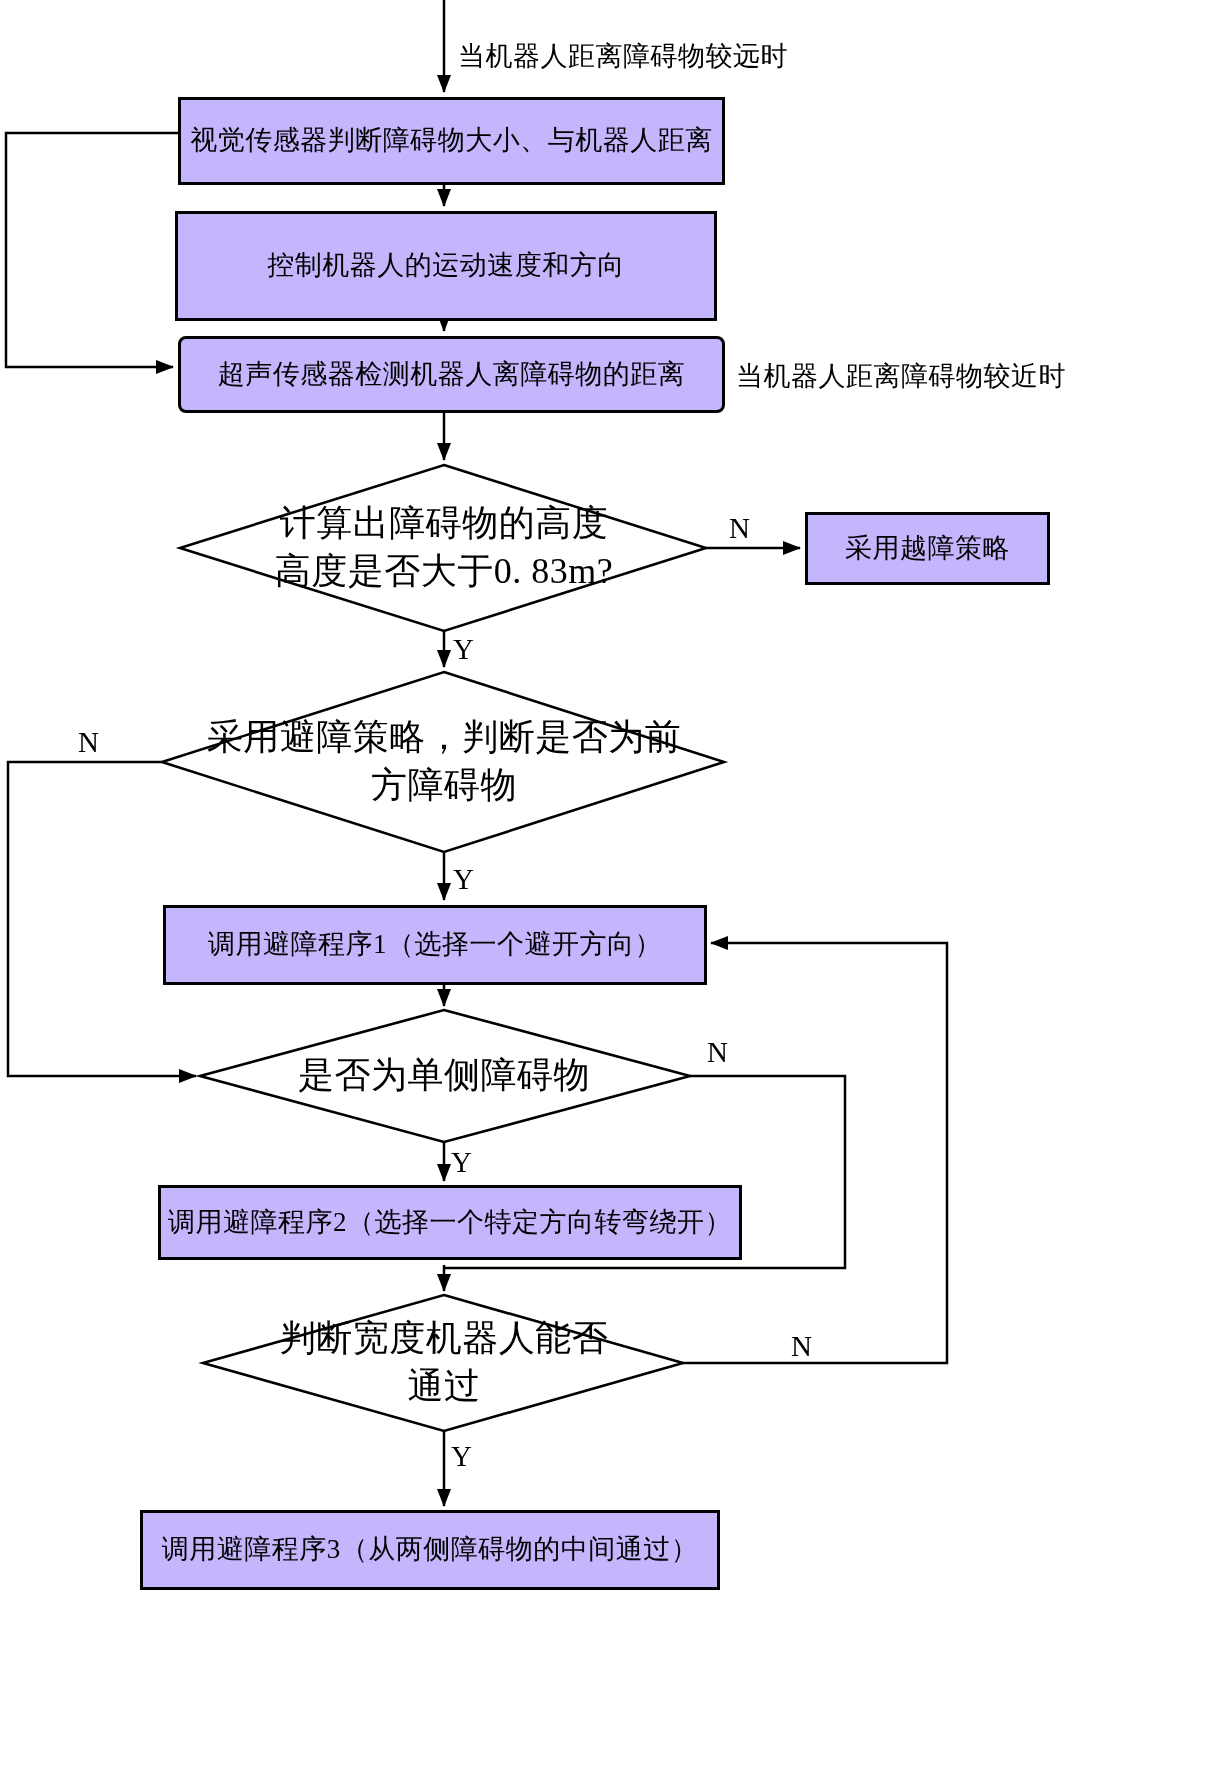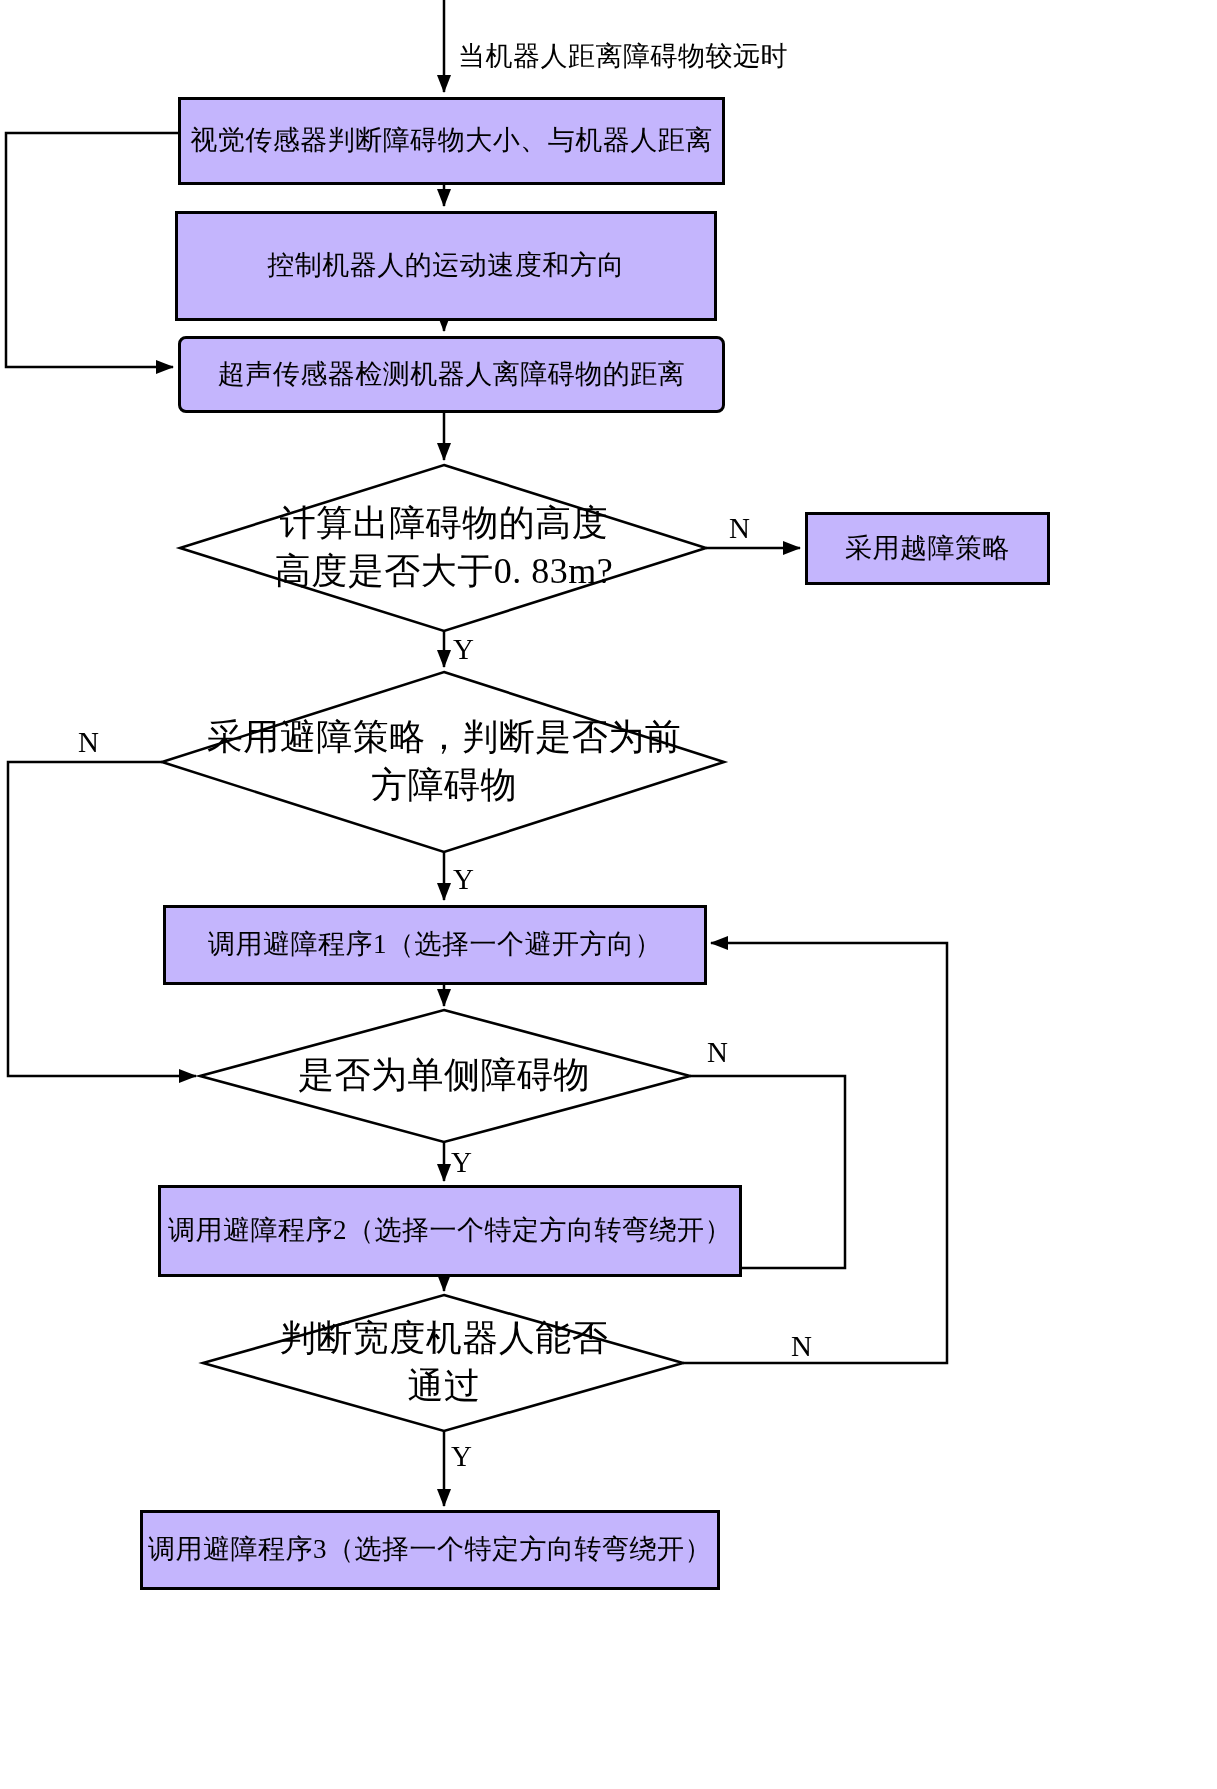--- a/index.html
+++ b/index.html
@@ -107,34 +107,35 @@
     <path d="M444,1265 L444,1291" stroke="#000" stroke-width="2.5" fill="none" marker-end="url(#arrow)"></path>
 
     <polygon points="444,1295 683,1363 444,1431 203,1363" fill="#fff" stroke="#000" stroke-width="2.6"></polygon>
 
     <path d="M683,1363 L947,1363 L947,943 L711,943" stroke="#000" stroke-width="2.5" fill="none" marker-end="url(#arrow)"></path>
 
     <path d="M444,1431 L444,1506" stroke="#000" stroke-width="2.5" fill="none" marker-end="url(#arrow)"></path>
   </svg>
 
   <div class="note" style="left:458px; top:38px;">当机器人距离障碍物较远时</div>
+  <div class="note" style="left:736px; top:358px;">当机器人距离障碍物较近时</div>
 
   <div class="box" style="left:178px; top:97px; width:547px; height:88px;">视觉传感器判断障碍物大小、与机器人距离</div>
 
   <div class="box" style="left:175px; top:211px; width:542px; height:110px;">控制机器人的运动速度和方向</div>
 
   <div class="box" style="left:178px; top:336px; width:547px; height:77px;border-radius:8px;">超声传感器检测机器人离障碍物的距离</div>
 
   <div class="box" style="left:805px; top:512px; width:245px; height:73px;">采用越障策略</div>
 
   <div class="box" style="left:163px; top:905px; width:544px; height:80px;">调用避障程序1（选择一个避开方向）</div>
 
-  <div class="box" style="left:158px; top:1185px; width:584px; height:92px;">调用避障程序2（选择一个特定方向转弯绕开）</div>
+  <div class="box" style="left:158px; top:1185px; width:584px; height:75px;">调用避障程序2（选择一个特定方向转弯绕开）</div>
 
-  <div class="box" style="left:140px; top:1510px; width:580px; height:80px;">调用避障程序3（选择一个特定方向转弯绕开）</div>
+  <div class="box" style="left:140px; top:1510px; width:580px; height:80px;">调用避障程序3（从两侧障碍物的中间通过）</div>
 
   <div class="dlabel" style="left:234px; top:510px; width:420px; height:76px;">
     <span>计算出障碍物的高度</span>
     <span>高度是否大于0. 83m?</span>
   </div>
 
   <div class="dlabel" style="left:194px; top:744px; width:500px; height:36px;">采用避障策略，判断是否为前方障碍物</div>
 
   <div class="dlabel" style="left:294px; top:1058px; width:300px; height:36px;">是否为单侧障碍物</div>
 

